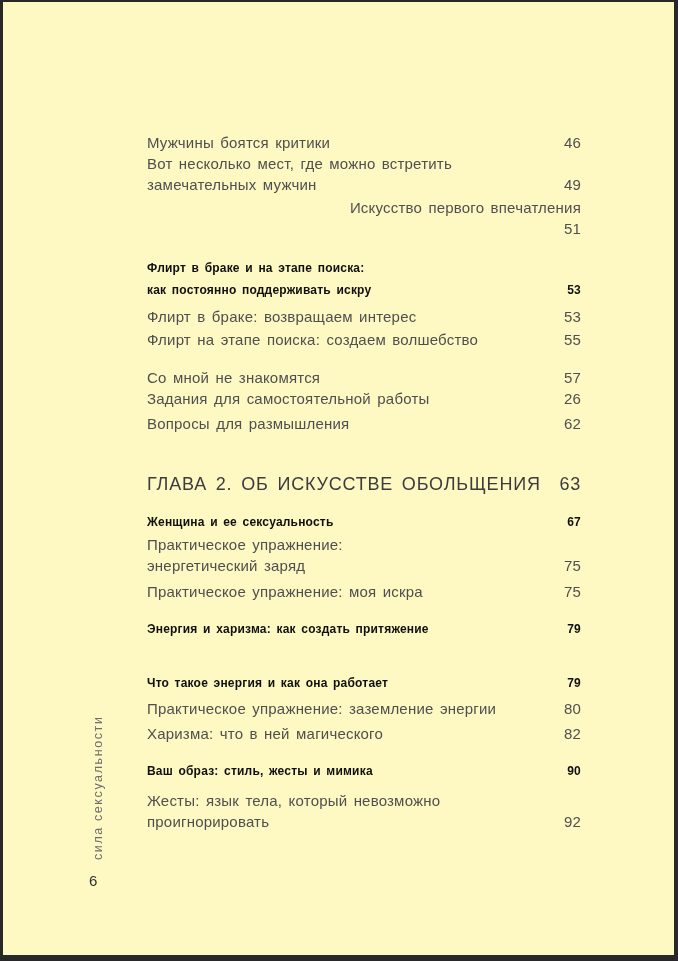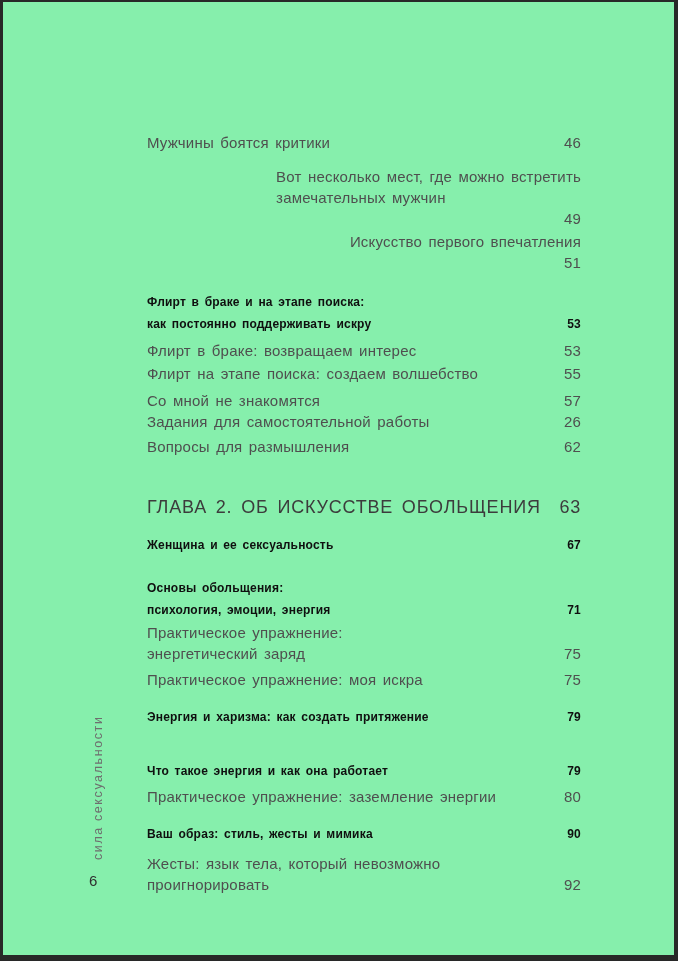--- a/index.html
+++ b/index.html
@@ -4,21 +4,21 @@
 <style>
   html, body { margin: 0; padding: 0; }
   body {
     width: 678px; height: 961px; overflow: hidden;
     background: #ffffff;
     font-family: "Liberation Sans", sans-serif;
     position: relative;
   }
   .page {
     position: absolute; inset: 0; box-sizing: border-box;
-    background: #86efac;
+    background: #fef9c3;
     border-style: solid; border-color: #282828;
     border-width: 2px 4px 6px 3px;
   }
   .toc {
     position: absolute; left: 144px; top: 130px; width: 434px;
     display: flex; flex-direction: column;
   }
   .toc-row {
     display: flex; justify-content: space-between; align-items: flex-end;
   }
@@ -49,63 +49,59 @@
 </style>
 </head>
 <body>
 
 <div class="page">
   <div class="toc" id="toc">
       <div class="toc-row item" style="margin-top: 0px;">
         <div class="toc-title">Мужчины боятся критики</div>
         <div class="toc-page">46</div>
       </div>
-      <div class="toc-row item" style="margin-top: 13px; flex-direction: column;">
+      <div class="toc-row item" style="margin-top: 0;">
         <div class="toc-title">Вот несколько мест, где можно встретить<br>замечательных мужчин</div>
         <div class="toc-page">49</div>
       </div>
       <div class="toc-row item" style="margin-top: 2px; flex-direction: column;">
         <div class="toc-title">Искусство первого впечатления</div>
         <div class="toc-page">51</div>
       </div>
       <div class="toc-row section" style="margin-top: 18px;">
         <div class="toc-title">Флирт в браке и на этапе поиска:<br>как постоянно поддерживать искру</div>
         <div class="toc-page">53</div>
       </div>
       <div class="toc-row item" style="margin-top: 5px;">
         <div class="toc-title">Флирт в браке: возвращаем интерес</div>
         <div class="toc-page">53</div>
       </div>
       <div class="toc-row item" style="margin-top: 2px;">
         <div class="toc-title">Флирт на этапе поиска: создаем волшебство</div>
         <div class="toc-page">55</div>
       </div>
-      <div class="toc-row item" style="margin-top: 6px; gap: 36px;">
+      <div class="toc-row item" style="margin-top: 17px; gap: 36px;">
         <div class="toc-title">Со мной не знакомятся</div>
         <div class="toc-page">57</div>
       </div>
       <div class="toc-row item" style="">
         <div class="toc-title">Задания для самостоятельной работы</div>
         <div class="toc-page">26</div>
       </div>
       <div class="toc-row item" style="margin-top: 4px;">
         <div class="toc-title">Вопросы для размышления</div>
         <div class="toc-page">62</div>
       </div>
       <div class="toc-row chapter" style="margin-top: 38px;">
         <div class="toc-title">ГЛАВА 2. ОБ ИСКУССТВЕ ОБОЛЬЩЕНИЯ</div>
         <div class="toc-page">63</div>
       </div>
       <div class="toc-row section" style="margin-top: 15px;">
         <div class="toc-title">Женщина и ее сексуальность</div>
         <div class="toc-page">67</div>
-      </div>
-      <div class="toc-row section" style="margin-top: 21px;">
-        <div class="toc-title">Основы обольщения:<br>психология, эмоции, энергия</div>
-        <div class="toc-page">71</div>
       </div>
       <div class="toc-row item" style="margin-top: 1px;">
         <div class="toc-title">Практическое упражнение:<br>энергетический заряд</div>
         <div class="toc-page">75</div>
       </div>
       <div class="toc-row item" style="margin-top: 5px;">
         <div class="toc-title">Практическое упражнение: моя искра</div>
         <div class="toc-page">75</div>
       </div>
       <div class="toc-row section" style="margin-top: 16px;">
@@ -113,20 +109,24 @@
         <div class="toc-page">79</div>
       </div>
       <div class="toc-row section" style="margin-top: 32px; gap: 28px;">
         <div class="toc-title">Что такое энергия и как она работает</div>
         <div class="toc-page">79</div>
       </div>
       <div class="toc-row item" style="margin-top: 4px;">
         <div class="toc-title">Практическое упражнение: заземление энергии</div>
         <div class="toc-page">80</div>
       </div>
+      <div class="toc-row item" style="margin-top: 4px;">
+        <div class="toc-title">Харизма: что в ней магического</div>
+        <div class="toc-page">82</div>
+      </div>
       <div class="toc-row section" style="margin-top: 16px; align-items: center;">
         <div class="toc-title">Ваш образ: стиль, жесты и мимика</div>
         <div class="toc-page">90</div>
       </div>
       <div class="toc-row item" style="margin-top: 8px;">
         <div class="toc-title">Жесты: язык тела, который невозможно проигнорировать</div>
         <div class="toc-page">92</div>
       </div>
     </div>
   <div class="side-label">сила сексуальности</div>

